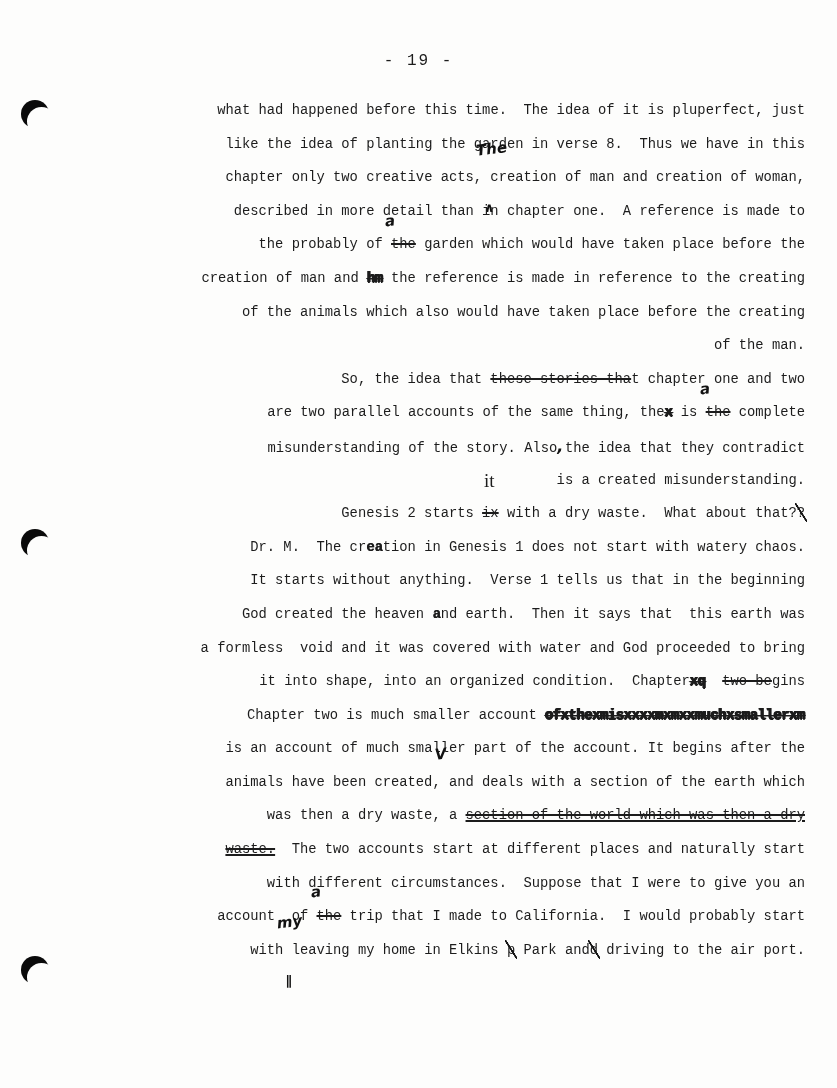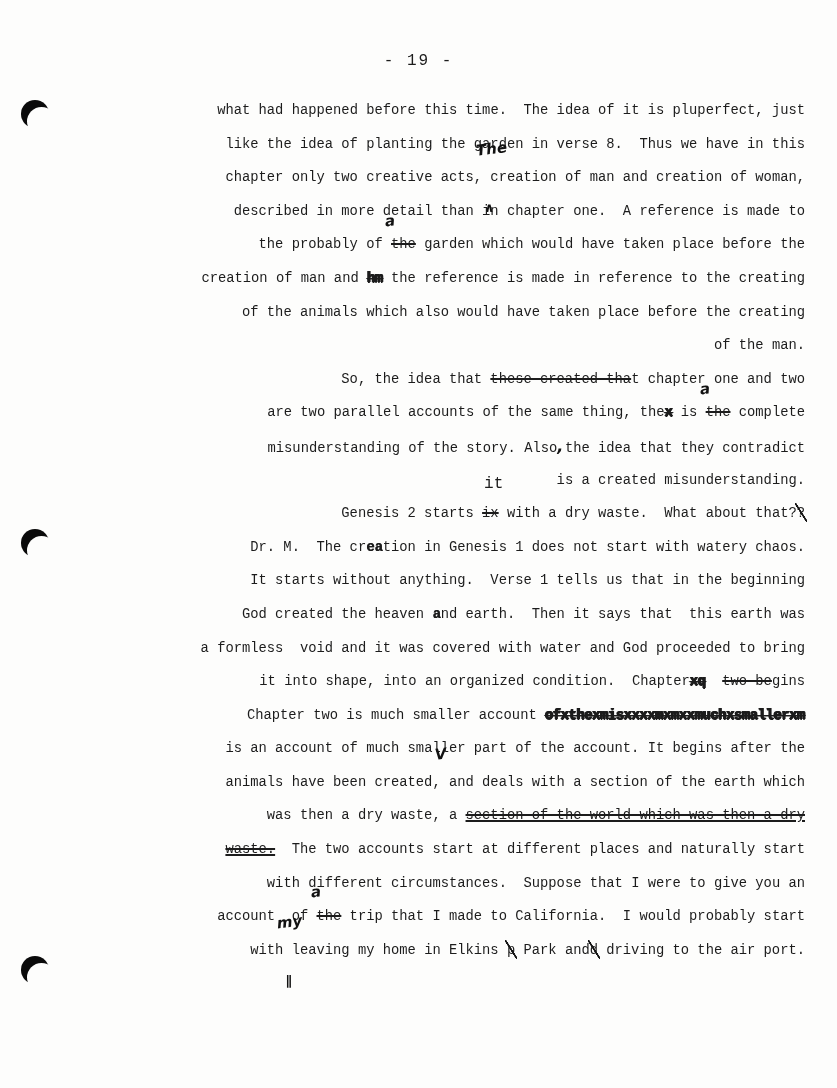--- a/index.html
+++ b/index.html
@@ -19,22 +19,22 @@
   .seg.b{font-weight:700;text-shadow:0.5px 0 currentColor;}
   .seg.sl::after{content:"";position:absolute;left:-2px;right:-2px;top:-3px;bottom:-1px;
          background:linear-gradient(to top right,transparent 45%,#161616 47%,#161616 54%,transparent 56%);}
   .seg.hand{font-family:"DejaVu Sans",sans-serif;font-style:italic;font-weight:600;
          font-size:16px;letter-spacing:1.5px;color:#121212;text-decoration:none;}
   .an{display:inline-block;width:0;overflow:visible;vertical-align:baseline;}
   .rel{position:relative;}
   .ab{position:absolute;white-space:nowrap;display:inline-block;}
   .ab.hand{bottom:0.95em;left:-6px;font-family:"DejaVu Sans",sans-serif;font-style:italic;
          font-weight:700;font-size:15px;color:#111;transform:rotate(-7deg);}
-  .ab.typed{bottom:1.22em;left:2px;font-family:Liberation Mono, monospace;
-         font-size:16px;font-style:normal;font-weight:400;color:#1c1c1c;}
+  .ab.typed{bottom:1.22em;left:2px;font-family:Liberation Serif, serif;
+         font-size:19px;font-style:normal;font-weight:400;color:#1c1c1c;}
   .bl{position:absolute;white-space:nowrap;top:0.78em;left:2px;
          font-family:"DejaVu Sans",sans-serif;font-weight:700;font-size:13px;color:#111;}
   .hole{position:absolute;left:21px;width:28px;height:28px;}
   .hole::before{content:"";position:absolute;inset:0;background:#0a0a0a;border-radius:50%;}
   .hole::after{content:"";position:absolute;left:6px;top:7px;width:29px;height:29px;
          background:#fdfdfc;border-radius:50%;}
   .hole.h1{top:100px;} .hole.h2{top:529px;} .hole.h3{top:956px;}
 </style>
 </head>
 <body>
@@ -46,21 +46,21 @@
   <div class="pagenum">- 19 -</div>
   <div class="textblock" id="textblock">
       <div class="line"><span class="seg n rel">what had happened before this time.  The idea of it is pluperfect, just</span></div>
       <div class="line"><span class="seg n rel">like the idea of planting the garden in verse 8.  Thus we have in this</span></div>
       <div class="line"><span class="seg n rel">chapter only two creative acts,</span><span class="seg n an"><span class="ab hand">The</span><span class="bl">∧</span></span><span class="seg n rel"> creation of man and creation of woman,</span></div>
       <div class="line"><span class="seg n rel">described in more detail than in chapter one.  A reference is made to</span></div>
       <div class="line"><span class="seg n rel">the probably of </span><span class="seg s rel">the<span class="ab hand">a</span></span><span class="seg n rel"> garden which would have taken place before the</span></div>
       <div class="line"><span class="seg n rel">creation of man and </span><span class="seg x rel">hm</span><span class="seg n rel"> the reference is made in reference to the creating</span></div>
       <div class="line"><span class="seg n rel">of the animals which also would have taken place before the creating</span></div>
       <div class="line"><span class="seg n rel">of the man.</span></div>
-      <div class="line"><span class="seg n rel">            So, the idea that </span><span class="seg s rel">these created tha</span><span class="seg n rel">t chapter one and two</span></div>
+      <div class="line"><span class="seg n rel">            So, the idea that </span><span class="seg s rel">these stories tha</span><span class="seg n rel">t chapter one and two</span></div>
       <div class="line"><span class="seg n rel">are two parallel accounts of the same thing, the</span><span class="seg x rel">x</span><span class="seg n rel"> is </span><span class="seg s rel">the<span class="ab hand">a</span></span><span class="seg n rel"> complete</span></div>
       <div class="line"><span class="seg n rel">misunderstanding of the story. Also</span><span class="seg hand rel">,</span><span class="seg n rel">the idea that they contradict</span></div>
       <div class="line"><span class="seg n rel">is a created misunderstanding.</span></div>
       <div class="line"><span class="seg n rel">Genesis 2 starts </span><span class="seg s rel">ix<span class="ab typed">it</span></span><span class="seg n rel"> with a dry waste.  What about that?</span><span class="seg sl rel">?</span></div>
       <div class="line"><span class="seg n rel">Dr. M.  The cr</span><span class="seg b rel">ea</span><span class="seg n rel">tion in Genesis 1 does not start with watery chaos.</span></div>
       <div class="line"><span class="seg n rel">It starts without anything.  Verse 1 tells us that in the beginning</span></div>
       <div class="line"><span class="seg n rel">God created the heaven </span><span class="seg b rel">a</span><span class="seg n rel">nd earth.  Then it says that  this earth was</span></div>
       <div class="line"><span class="seg n rel">a formless  void and it was covered with water and God proceeded to bring</span></div>
       <div class="line"><span class="seg n rel">it into shape, into an organized condition.  Chapter</span><span class="seg x rel">xq</span><span class="seg n rel">  </span><span class="seg s rel">two be</span><span class="seg n rel">gins</span></div>
       <div class="line"><span class="seg n rel">Chapter two is much smaller account </span><span class="seg x rel">ofxthexmisxxxxmxmxxmuchxsmallerxm</span></div>

